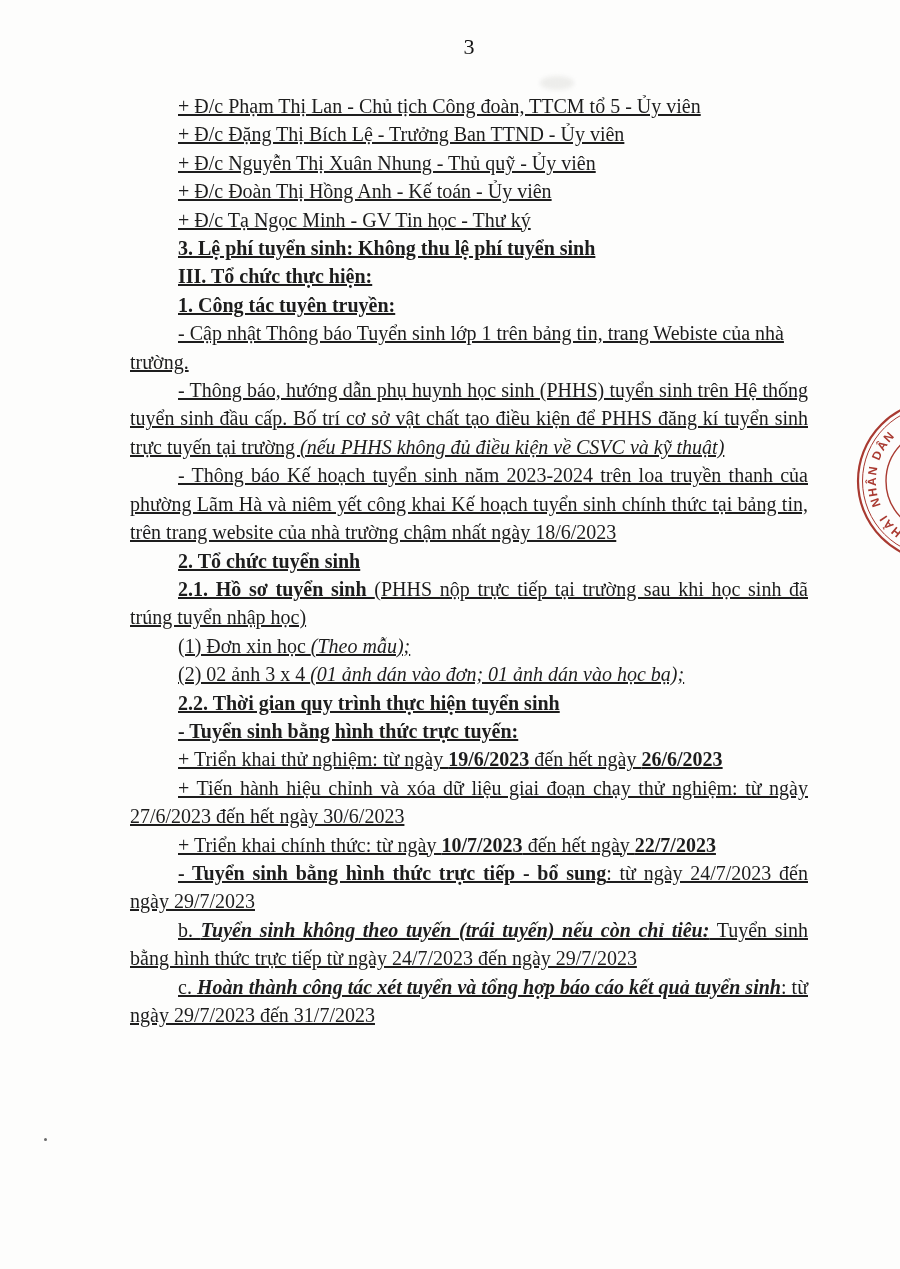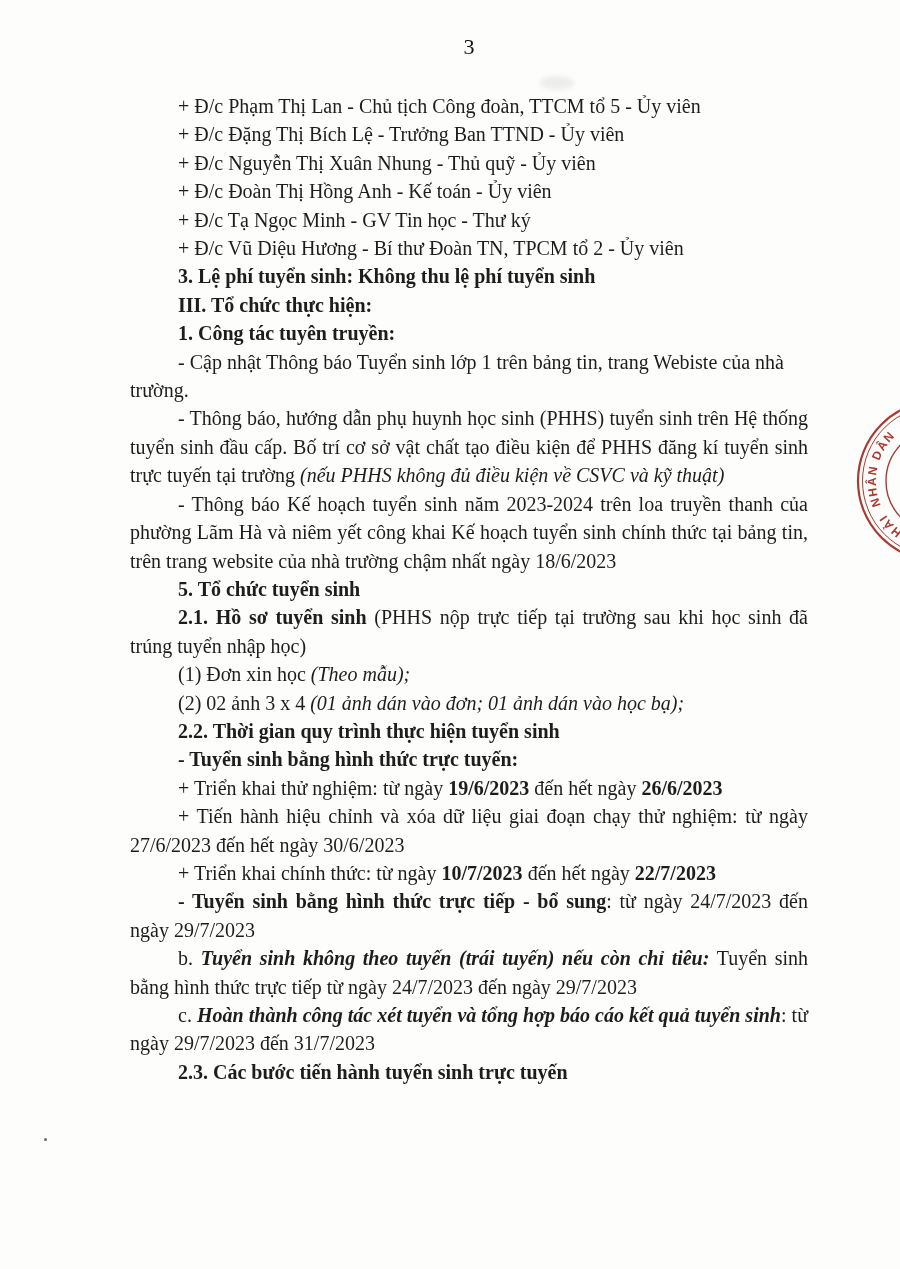--- a/index.html
+++ b/index.html
@@ -10,21 +10,21 @@
     color:#1d1d1d;
   }
   .page-number{
     position:absolute;top:34px;left:130px;width:678px;
     text-align:center;font-size:22px;color:#141414;
   }
   .content{
     position:absolute;left:130px;top:92px;width:678px;
     font-size:20px;line-height:28.4px;
   }
-  .content p{margin:0;text-indent:48px;text-align:left;}
+  .content p{margin:0;text-indent:48px;text-align:left;text-decoration:underline;}
   .content p.just{text-align:justify;}
   .b{font-weight:bold;}
   .i{font-style:italic;}
   .stamp{position:absolute;left:848px;top:390px;pointer-events:none;}
   .stamp-text{
     font-family:"Liberation Sans","DejaVu Sans",sans-serif;
     font-size:12px;font-weight:bold;letter-spacing:1.5px;
     fill:#a93a31;
   }
   .smudge{
@@ -43,48 +43,46 @@
 <div class="speck"></div>
 
 <div class="page-number">3</div>
 
 <div class="content">
   <p><span>+ Đ/c Phạm Thị Lan - Chủ tịch Công đoàn, TTCM tổ 5 - Ủy viên</span></p>
   <p><span>+ Đ/c Đặng Thị Bích Lệ - Trưởng Ban TTND - Ủy viên</span></p>
   <p><span>+ Đ/c Nguyễn Thị Xuân Nhung - Thủ quỹ - Ủy viên</span></p>
   <p><span>+ Đ/c Đoàn Thị Hồng Anh - Kế toán - Ủy viên</span></p>
   <p><span>+ Đ/c Tạ Ngọc Minh - GV Tin học - Thư ký</span></p>
-  <p><span>+ Đ/c Vũ Diệu Hương - Bí thư Đoàn TN, TPCM tổ 2 - Ủy viên</span></p>
 
   <p><span class="b">3. Lệ phí tuyển sinh: Không thu lệ phí tuyển sinh</span></p>
   <p><span class="b">III. Tổ chức thực hiện:</span></p>
   <p><span class="b">1. Công tác tuyên truyền:</span></p>
 
   <p><span>- Cập nhật Thông báo Tuyển sinh lớp 1 trên bảng tin, trang Webiste của nhà trường.</span></p>
   <p class="just"><span>- Thông báo, hướng dẫn phụ huynh học sinh (PHHS) tuyển sinh trên Hệ thống tuyển sinh đầu cấp. Bố trí cơ sở vật chất tạo điều kiện để PHHS đăng kí tuyển sinh trực tuyến tại trường </span><span class="i">(nếu PHHS không đủ điều kiện về CSVC và kỹ thuật)</span></p>
   <p class="just"><span>- Thông báo Kế hoạch tuyển sinh năm 2023-2024 trên loa truyền thanh của phường Lãm Hà và niêm yết công khai Kế hoạch tuyển sinh chính thức tại bảng tin, trên trang website của nhà trường chậm nhất ngày 18/6/2023</span></p>
 
-  <p><span class="b">5. Tổ chức tuyển sinh</span></p>
+  <p><span class="b">2. Tổ chức tuyển sinh</span></p>
   <p class="just"><span class="b">2.1. Hồ sơ tuyển sinh </span><span>(PHHS nộp trực tiếp tại trường sau khi học sinh đã trúng tuyển nhập học)</span></p>
 
   <p><span>(1) Đơn xin học </span><span class="i">(Theo mẫu);</span></p>
   <p><span>(2) 02 ảnh 3 x 4 </span><span class="i">(01 ảnh dán vào đơn; 01 ảnh dán vào học bạ);</span></p>
 
   <p><span class="b">2.2. Thời gian quy trình thực hiện tuyển sinh</span></p>
   <p><span class="b">- Tuyển sinh bằng hình thức trực tuyến:</span></p>
 
   <p><span>+ Triển khai thử nghiệm: từ ngày </span><span class="b">19/6/2023</span><span> đến hết ngày </span><span class="b">26/6/2023</span></p>
   <p class="just"><span>+ Tiến hành hiệu chỉnh và xóa dữ liệu giai đoạn chạy thử nghiệm: từ ngày 27/6/2023 đến hết ngày 30/6/2023</span></p>
   <p><span>+ Triển khai chính thức: từ ngày </span><span class="b">10/7/2023</span><span> đến hết ngày </span><span class="b">22/7/2023</span></p>
   <p class="just"><span class="b">- Tuyển sinh bằng hình thức trực tiếp - bổ sung</span><span>: từ ngày 24/7/2023 đến ngày 29/7/2023</span></p>
 
   <p class="just"><span>b. </span><span class="b i">Tuyển sinh không theo tuyến (trái tuyến) nếu còn chỉ tiêu:</span><span> Tuyển sinh bằng hình thức trực tiếp từ ngày 24/7/2023 đến ngày 29/7/2023</span></p>
   <p class="just"><span>c. </span><span class="b i">Hoàn thành công tác xét tuyển và tổng hợp báo cáo kết quả tuyển sinh</span><span>: từ ngày 29/7/2023 đến 31/7/2023</span></p>
 
-  <p><span class="b">2.3. Các bước tiến hành tuyển sinh trực tuyến</span></p>
 </div>
 
 <svg class="stamp" width="200" height="200" viewBox="0 0 200 200" aria-hidden="true">
   <g fill="none" stroke="#a93a31">
     <circle cx="90" cy="91" r="80" stroke-width="2.2"></circle>
     <circle cx="90" cy="91" r="75.5" stroke-width="1"></circle>
     <circle cx="90" cy="91" r="52" stroke-width="1.4"></circle>
   </g>
   <defs>
     <path id="stampArc" d="M 90,153 A 62,62 0 1 1 90,29" fill="none"></path>

